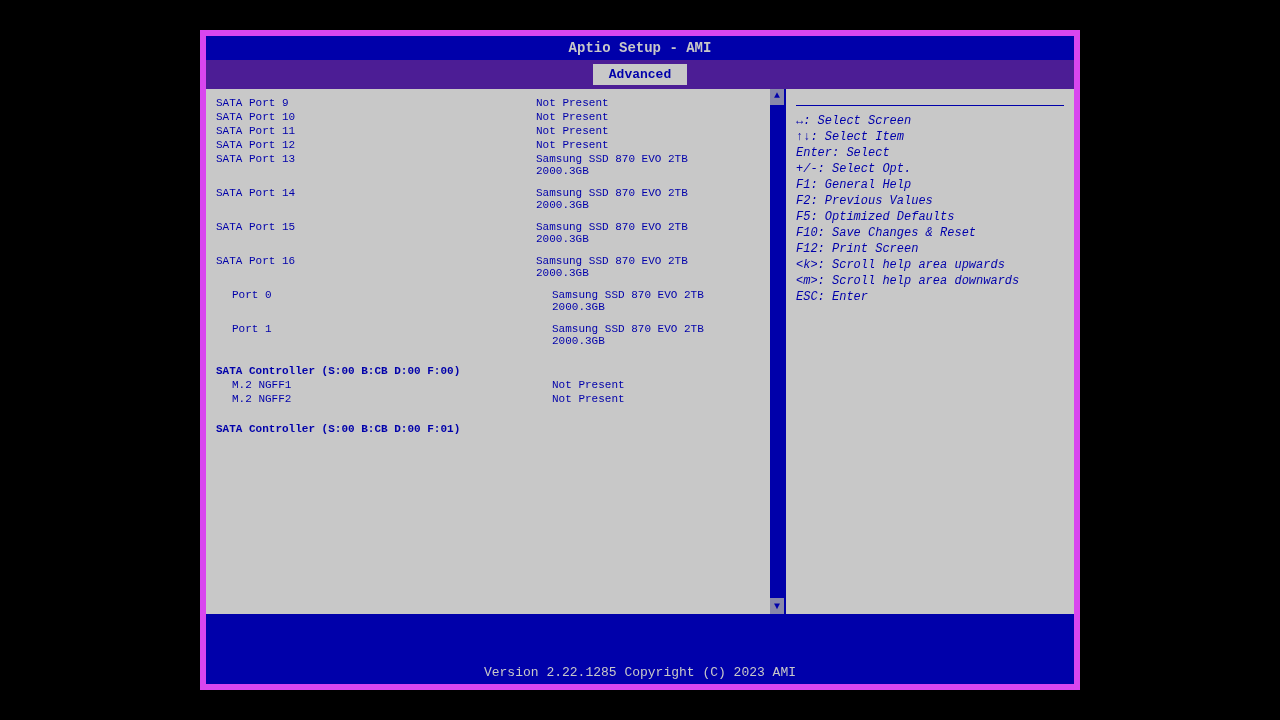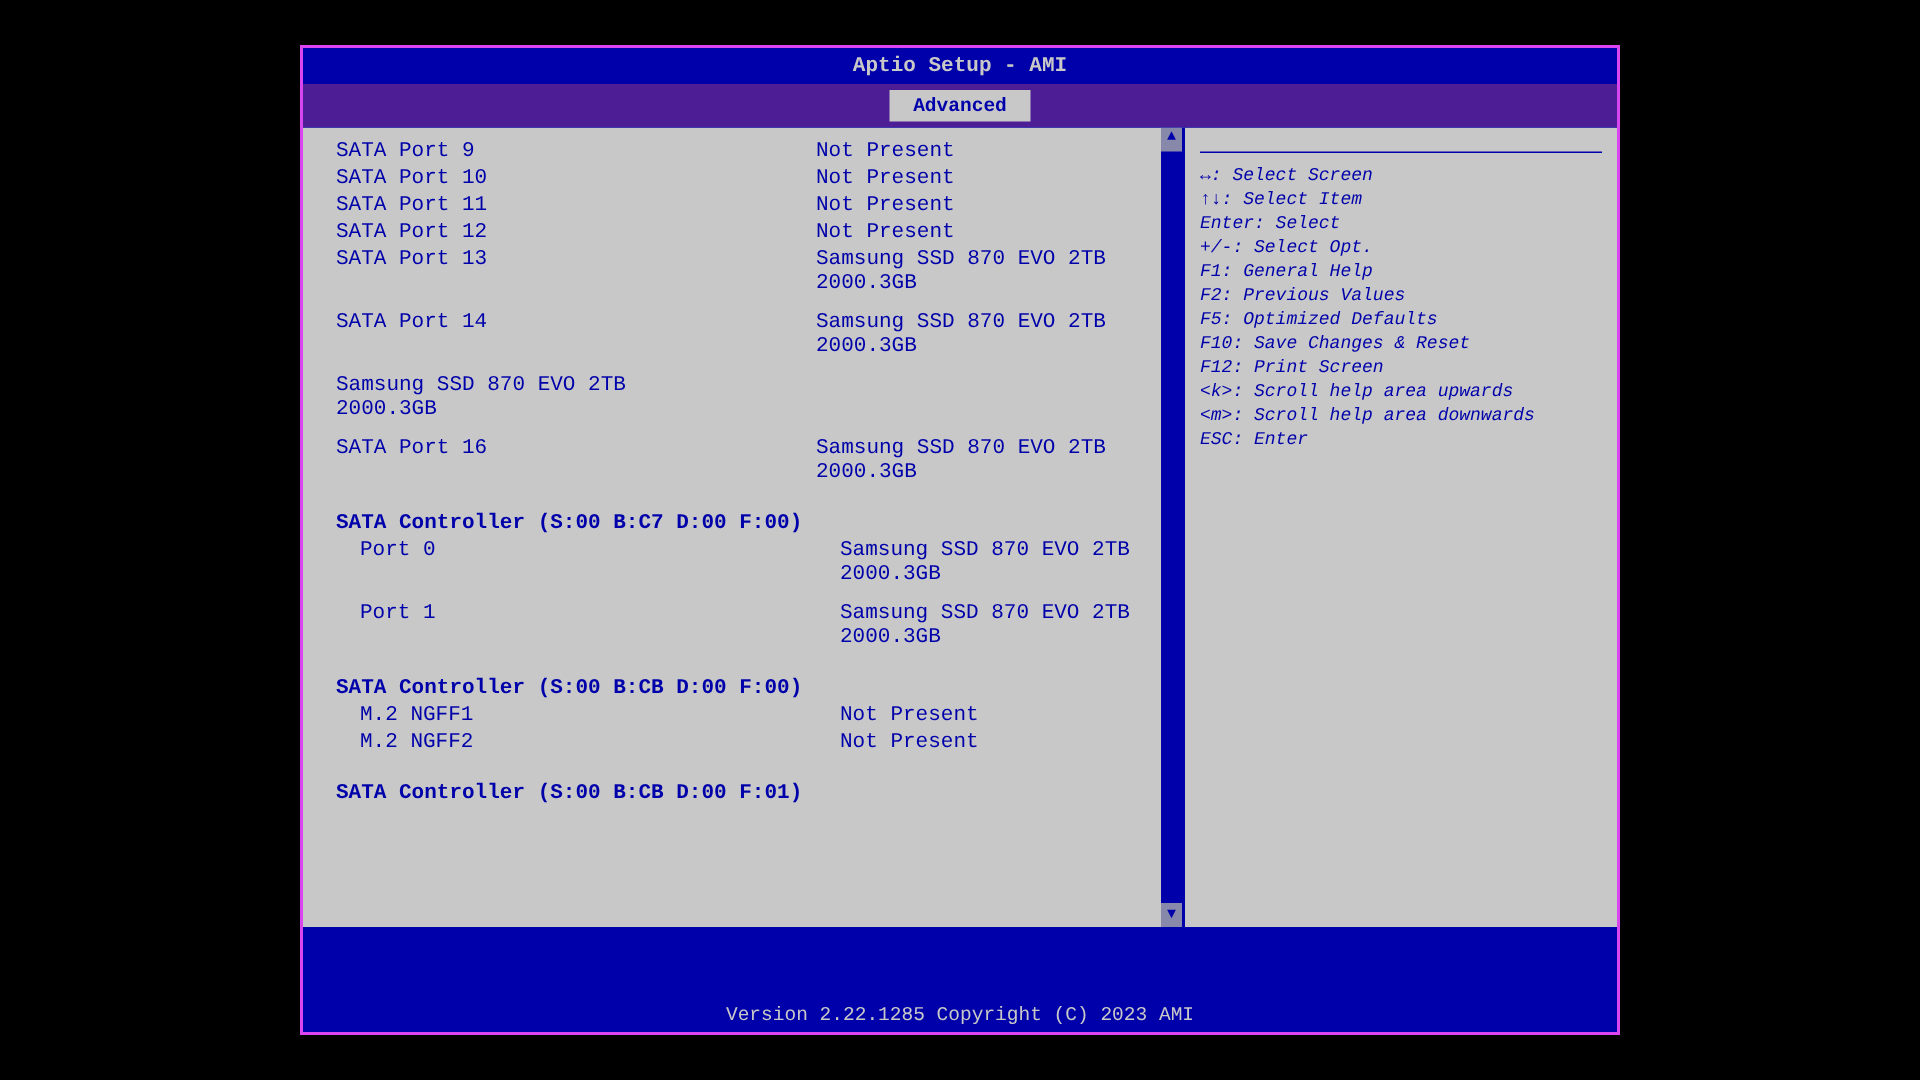--- a/index.html
+++ b/index.html
@@ -9,21 +9,21 @@
       height: 720px;
       display: flex;
       align-items: center;
       justify-content: center;
       font-family: 'Courier New', Courier, monospace;
     }
     .bios-window {
       width: 880px;
       height: 660px;
       background: #0000aa;
-      border: 2px solid #d946ef;
+      border: 6px solid #d946ef;
       display: flex;
       flex-direction: column;
     }
     .title-bar {
       background: #0000aa;
       color: #c8c8c8;
       text-align: center;
       padding: 4px 0;
       font-size: 14px;
       font-weight: bold;
@@ -53,22 +53,21 @@
       background: #c8c8c8;
       color: #0000aa;
       overflow: hidden;
       position: relative;
       display: flex;
     }
     .content-list {
       flex: 1;
       padding: 8px 10px;
       overflow: hidden;
-      font-size: 14px;
-      margin-left: 12px;
+      font-size: 11px;
     }
     .scrollbar {
       width: 14px;
       background: #8888aa;
       display: flex;
       flex-direction: column;
       align-items: center;
     }
     .scrollbar-up {
       width: 14px;
@@ -196,39 +195,39 @@
           <div class="entry-label">SATA Port 14</div>
           <div style="flex:1">
             <div>Samsung SSD 870 EVO 2TB</div>
             <div>2000.3GB</div>
           </div>
         </div>
 
         <div class="spacer"></div>
 
         <div class="entry-row">
+          <div class="entry-label">SATA Port 15</div>
           <div style="flex:1">
             <div>Samsung SSD 870 EVO 2TB</div>
             <div>2000.3GB</div>
           </div>
         </div>
 
         <div class="spacer"></div>
 
         <div class="entry-row">
           <div class="entry-label">SATA Port 16</div>
           <div style="flex:1">
             <div>Samsung SSD 870 EVO 2TB</div>
             <div>2000.3GB</div>
           </div>
         </div>
 
         <div class="spacer"></div>
 
-        <div class="section-header">SATA Controller (S:00 B:C7 D:00 F:00)</div>
 
         <div class="entry-row indent">
           <div class="entry-label">Port 0</div>
           <div style="flex:1">
             <div>Samsung SSD 870 EVO 2TB</div>
             <div>2000.3GB</div>
           </div>
         </div>
 
         <div class="spacer"></div>

